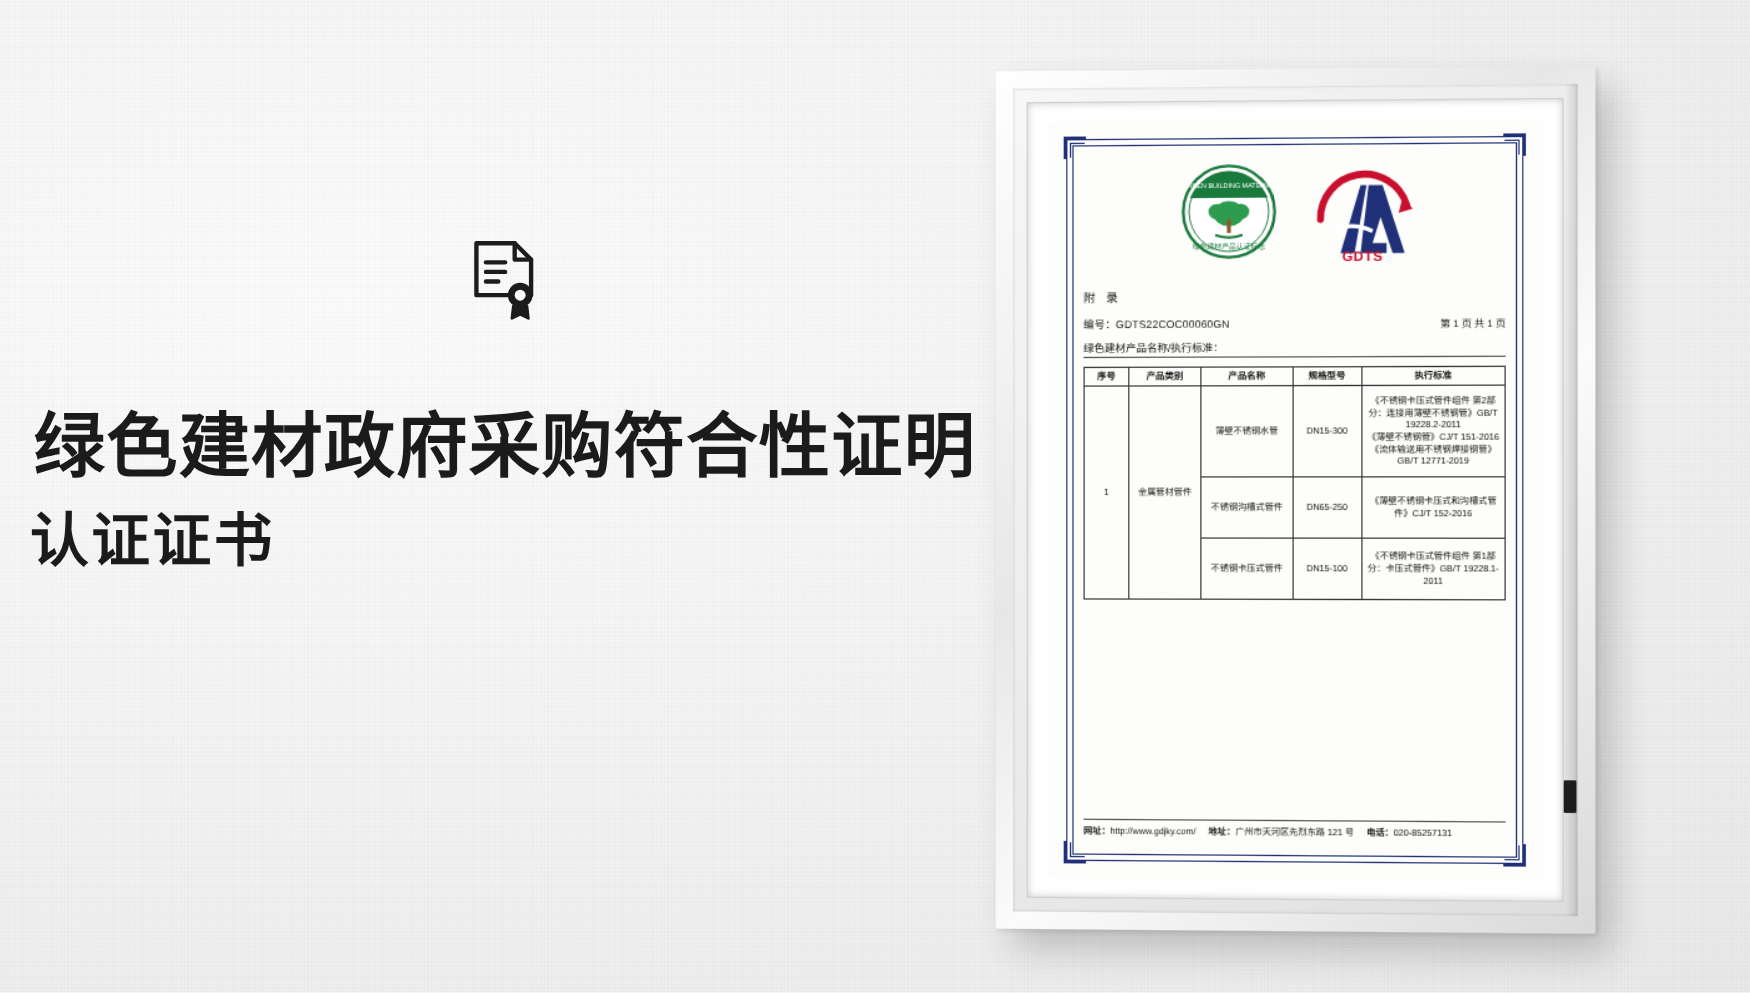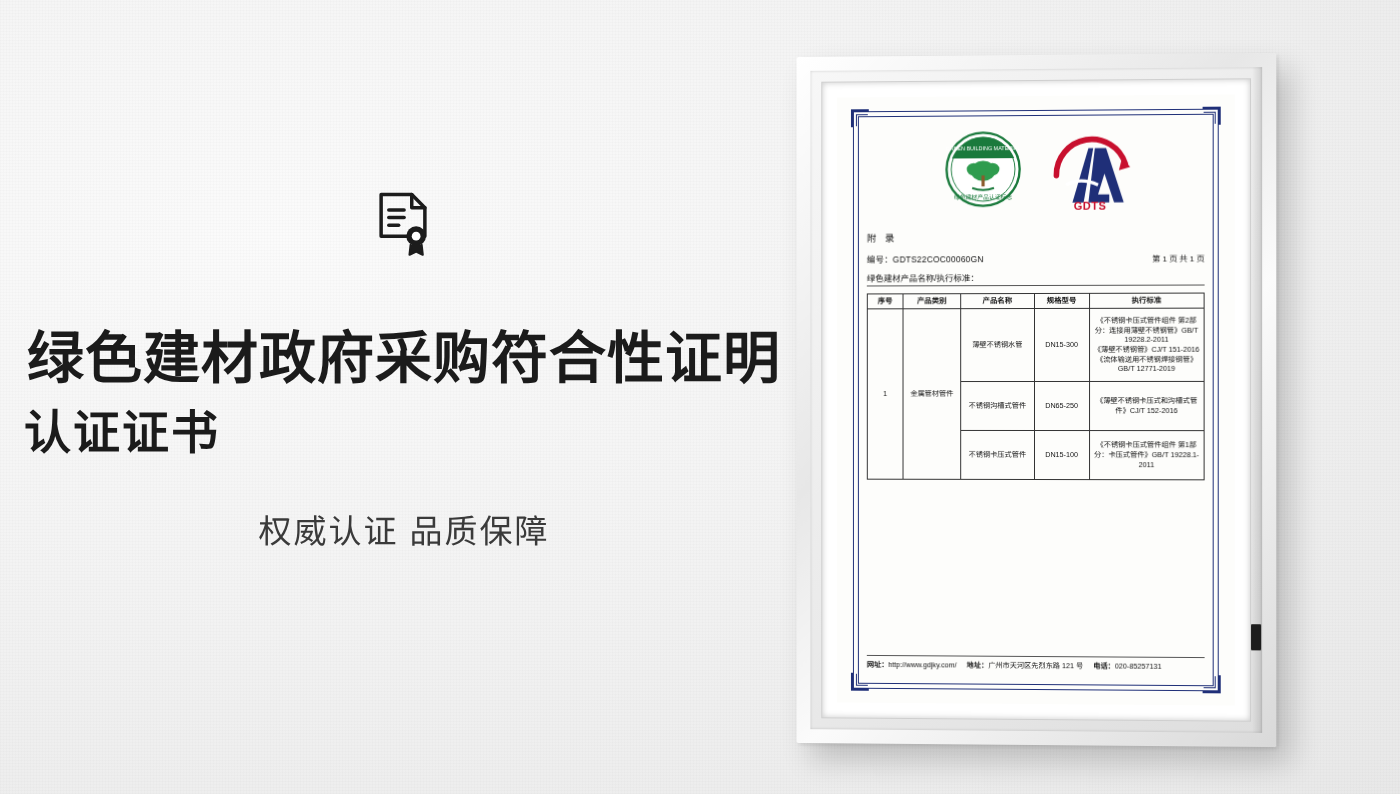--- a/index.html
+++ b/index.html
@@ -183,21 +183,20 @@
       <path d="M19 27 H33"></path>
       <path d="M19 34 H28"></path>
       <circle cx="44" cy="44" r="9" fill="#1c1c1c" stroke="none"></circle>
       <circle cx="44" cy="44" r="4" fill="#ffffff" stroke="none"></circle>
       <path d="M39 52 L38 61 L44 58 L50 61 L49 52" fill="#1c1c1c" stroke="#1c1c1c" stroke-width="2"></path>
     </svg>
   </div>
 
   <div class="headline">绿色建材政府采购符合性证明</div>
   <div class="headline-2">认证证书</div>
-  <div class="subline">权威认证 品质保障</div>
 </div>
 
 <div class="frame-outer">
   <div class="frame-bevel"></div>
   <div class="frame-inner-line"></div>
   <div class="frame-shadow-edge"></div>
   <div class="frame-tag"></div>
 
   <div class="page">
     <div class="page-border"></div>

